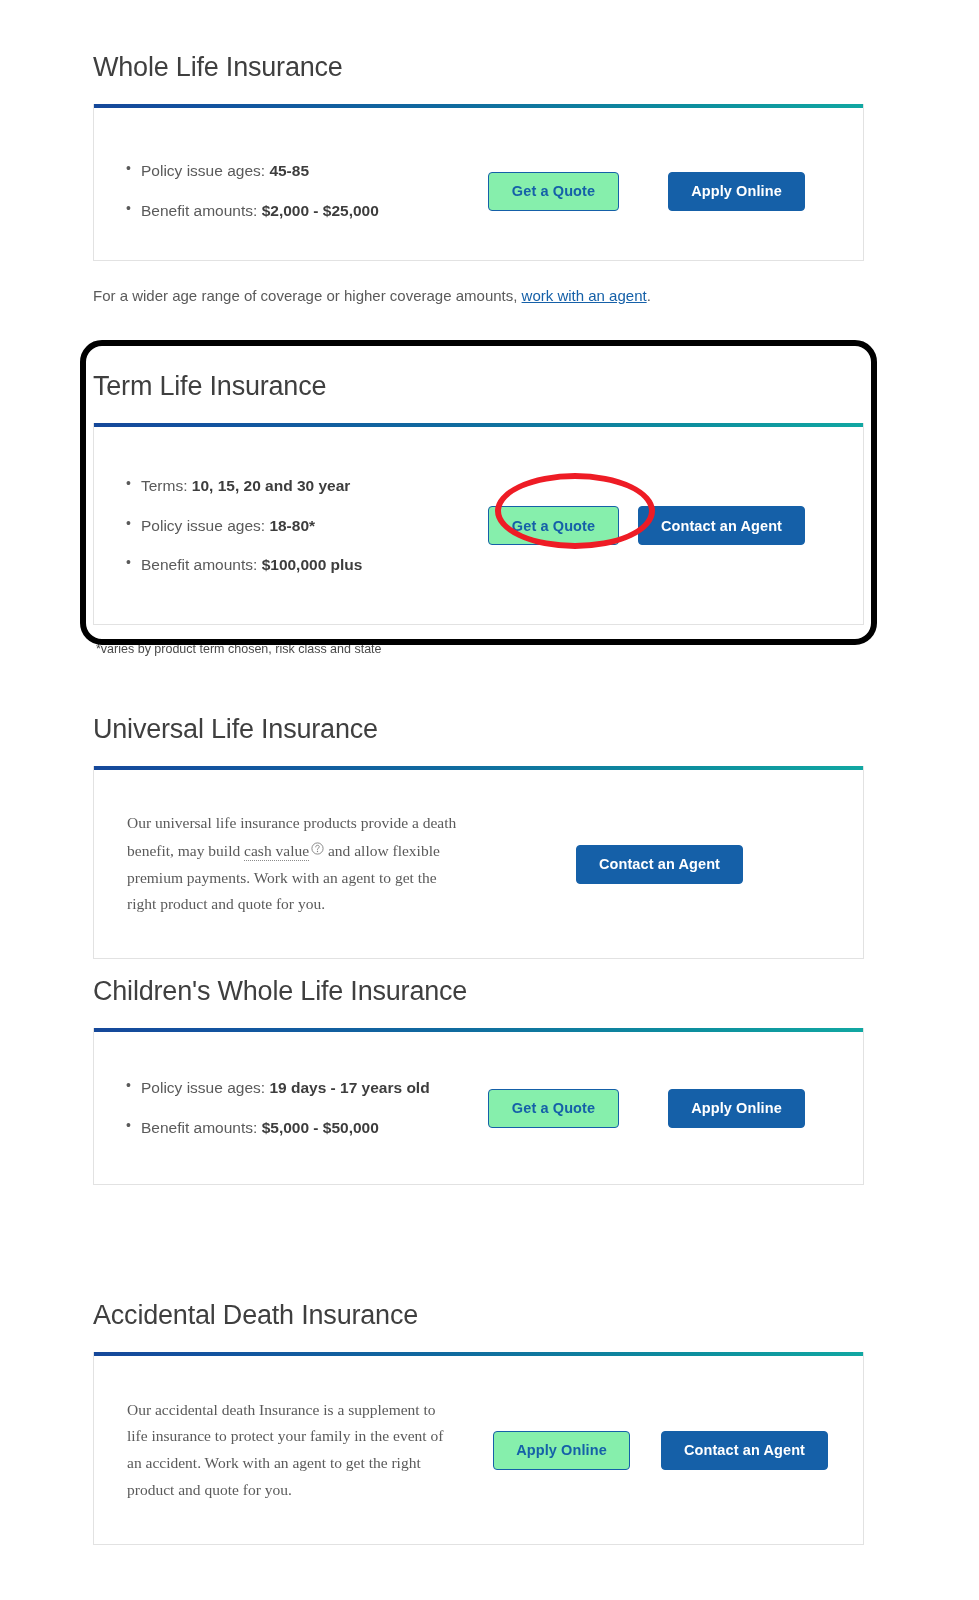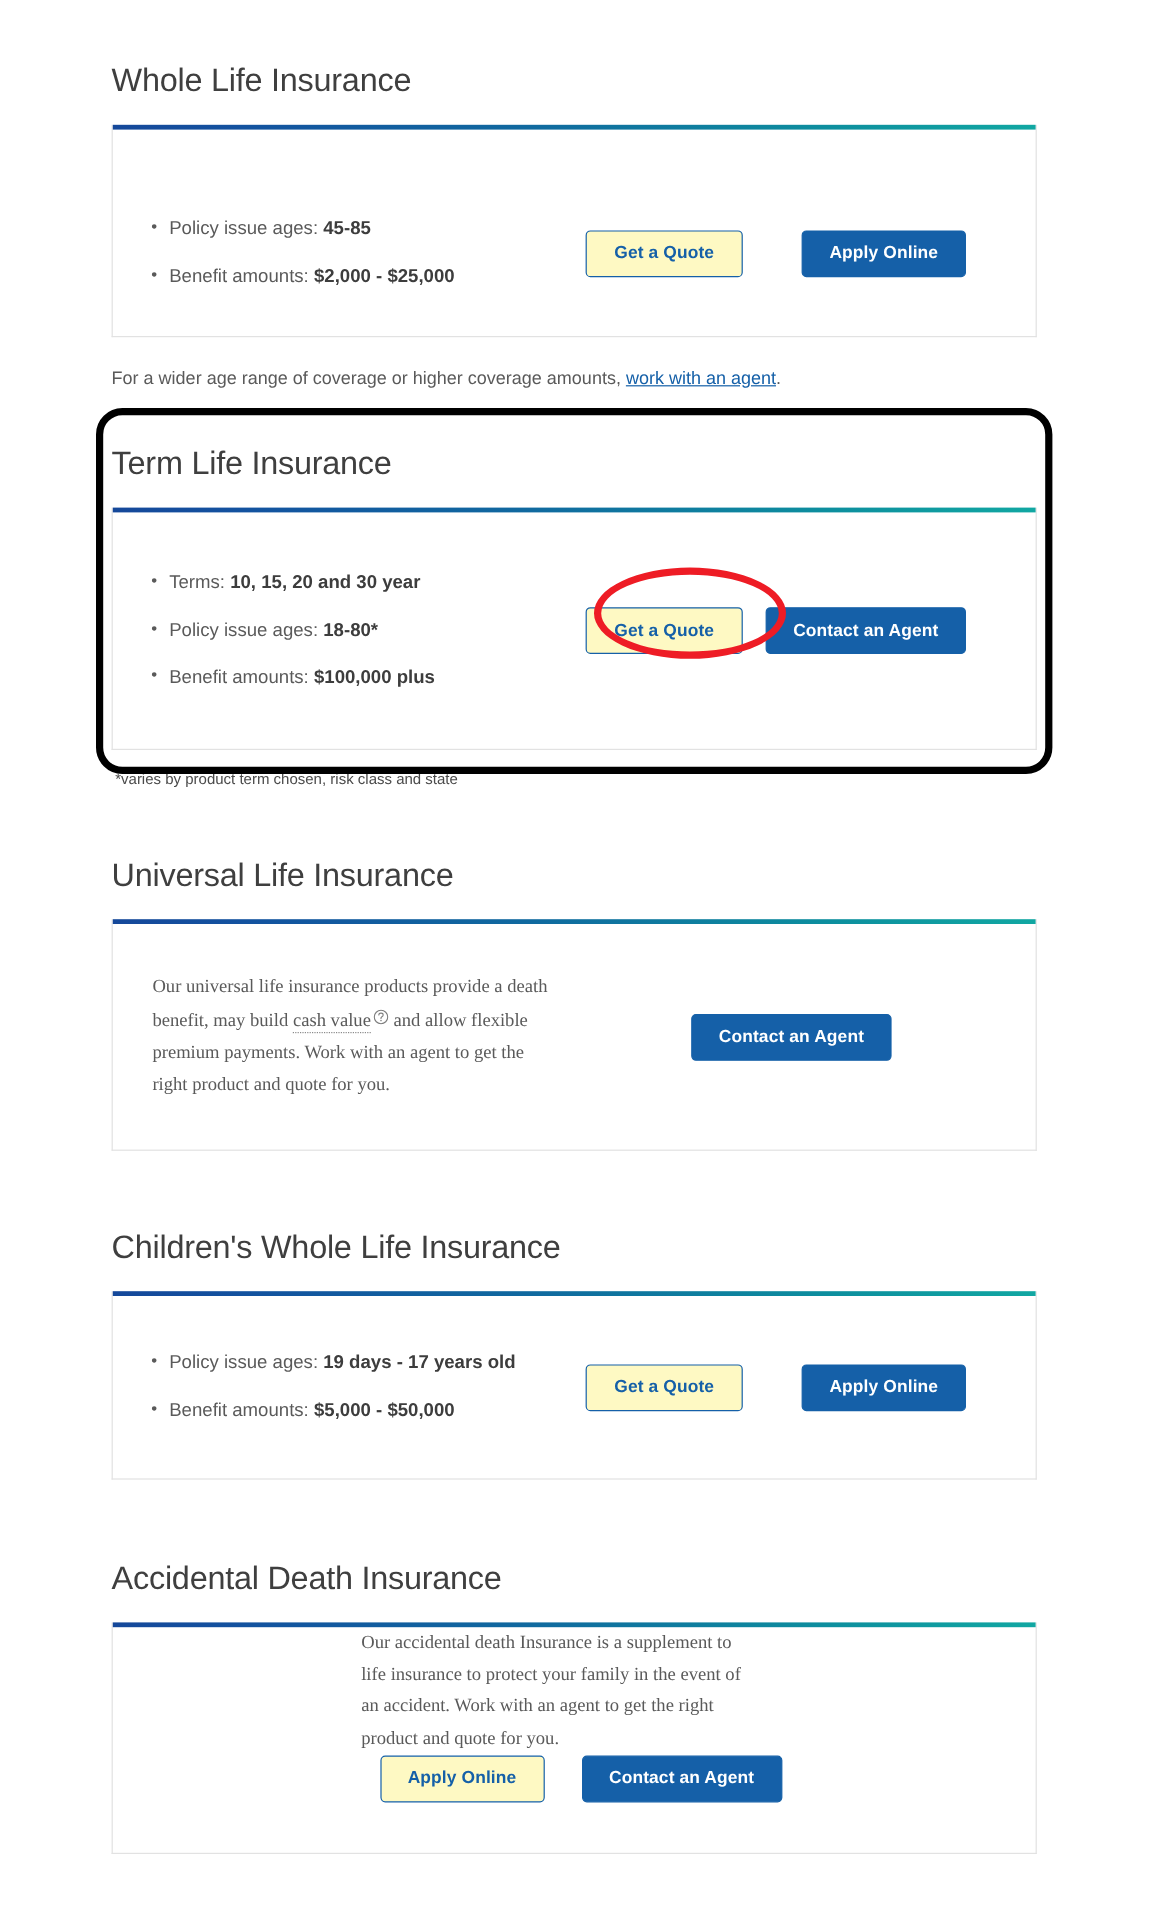--- a/index.html
+++ b/index.html
@@ -108,21 +108,21 @@
     border-radius: 4px;
     font-size: 14.5px;
     font-weight: bold;
     letter-spacing: 0.1px;
     text-decoration: none;
     cursor: pointer;
     white-space: nowrap;
     font-family: "Liberation Sans", sans-serif;
   }
   .btn-outline {
-    background: #fef9c3;
+    background: #86efac;
     border: 1px solid #1560a8;
     color: #1560a8;
   }
   .btn-solid {
     background: #1560a8;
     border: 1px solid #1560a8;
     color: #ffffff;
   }
   .note {
     font-size: 15px;
@@ -155,21 +155,21 @@
 </style>
 </head>
 <body>
 
 <div class="page">
 
   <div class="section" style="top:36px;">
     <h2 class="section-title">Whole Life Insurance</h2>
     <div class="card">
       <div class="card-topbar"></div>
-      <div class="card-body" style="height:152px; padding:14px 22px 0 28px;margin-top:20px;">
+      <div class="card-body" style="height:152px; padding:14px 22px 0 28px;">
         <div class="card-left" style="width:366px;">
           <ul class="bullets">
             <li>
               <span>Policy issue ages:</span>
               <b>45-85</b>
             </li>
             <li>
               <span>Benefit amounts:</span>
               <b>$2,000 - $25,000</b>
             </li>
@@ -226,21 +226,21 @@
                   <circle cx="6.5" cy="9.5" r="0.65" fill="#7d7d7d"></circle>
                 </svg></span><span> and allow flexible premium payments. Work with an agent to get the right product and quote for you.</span></p>
         </div>
         <div style="display:flex; align-items:center; margin-left:83px;">
           <a class="btn btn-solid" style="width:167px;">Contact an Agent</a>
         </div>
       </div>
     </div>
   </div>
 
-  <div class="section" style="top:1008px;">
+  <div class="section" style="top:960px;">
     <h2 class="section-title">Children's Whole Life Insurance</h2>
     <div class="card">
       <div class="card-topbar"></div>
       <div class="card-body" style="height:152px; padding:0 22px 0 28px;">
         <div class="card-left" style="width:366px;">
           <ul class="bullets">
             <li>
               <span>Policy issue ages:</span>
               <b>19 days - 17 years old</b>
             </li>
@@ -255,21 +255,21 @@
           <a class="btn btn-solid" style="width:137px; margin-left:49px;">Apply Online</a>
         </div>
       </div>
     </div>
   </div>
 
   <div class="section" style="top:1284px;">
     <h2 class="section-title">Accidental Death Insurance</h2>
     <div class="card">
       <div class="card-topbar"></div>
-      <div class="card-body" style="height:188px; padding:0 22px 0 33px;flex-direction:column;">
+      <div class="card-body" style="height:188px; padding:0 22px 0 33px;">
         <div class="card-left" style="width:366px;">
           <p class="para">Our accidental death Insurance is a supplement to life insurance to protect your family in the event of an accident. Work with an agent to get the right product and quote for you.</p>
         </div>
         <div style="display:flex; align-items:center;">
           <a class="btn btn-outline" style="width:137px;">Apply Online</a>
           <a class="btn btn-solid" style="width:167px; margin-left:31px;">Contact an Agent</a>
         </div>
       </div>
     </div>
   </div>

